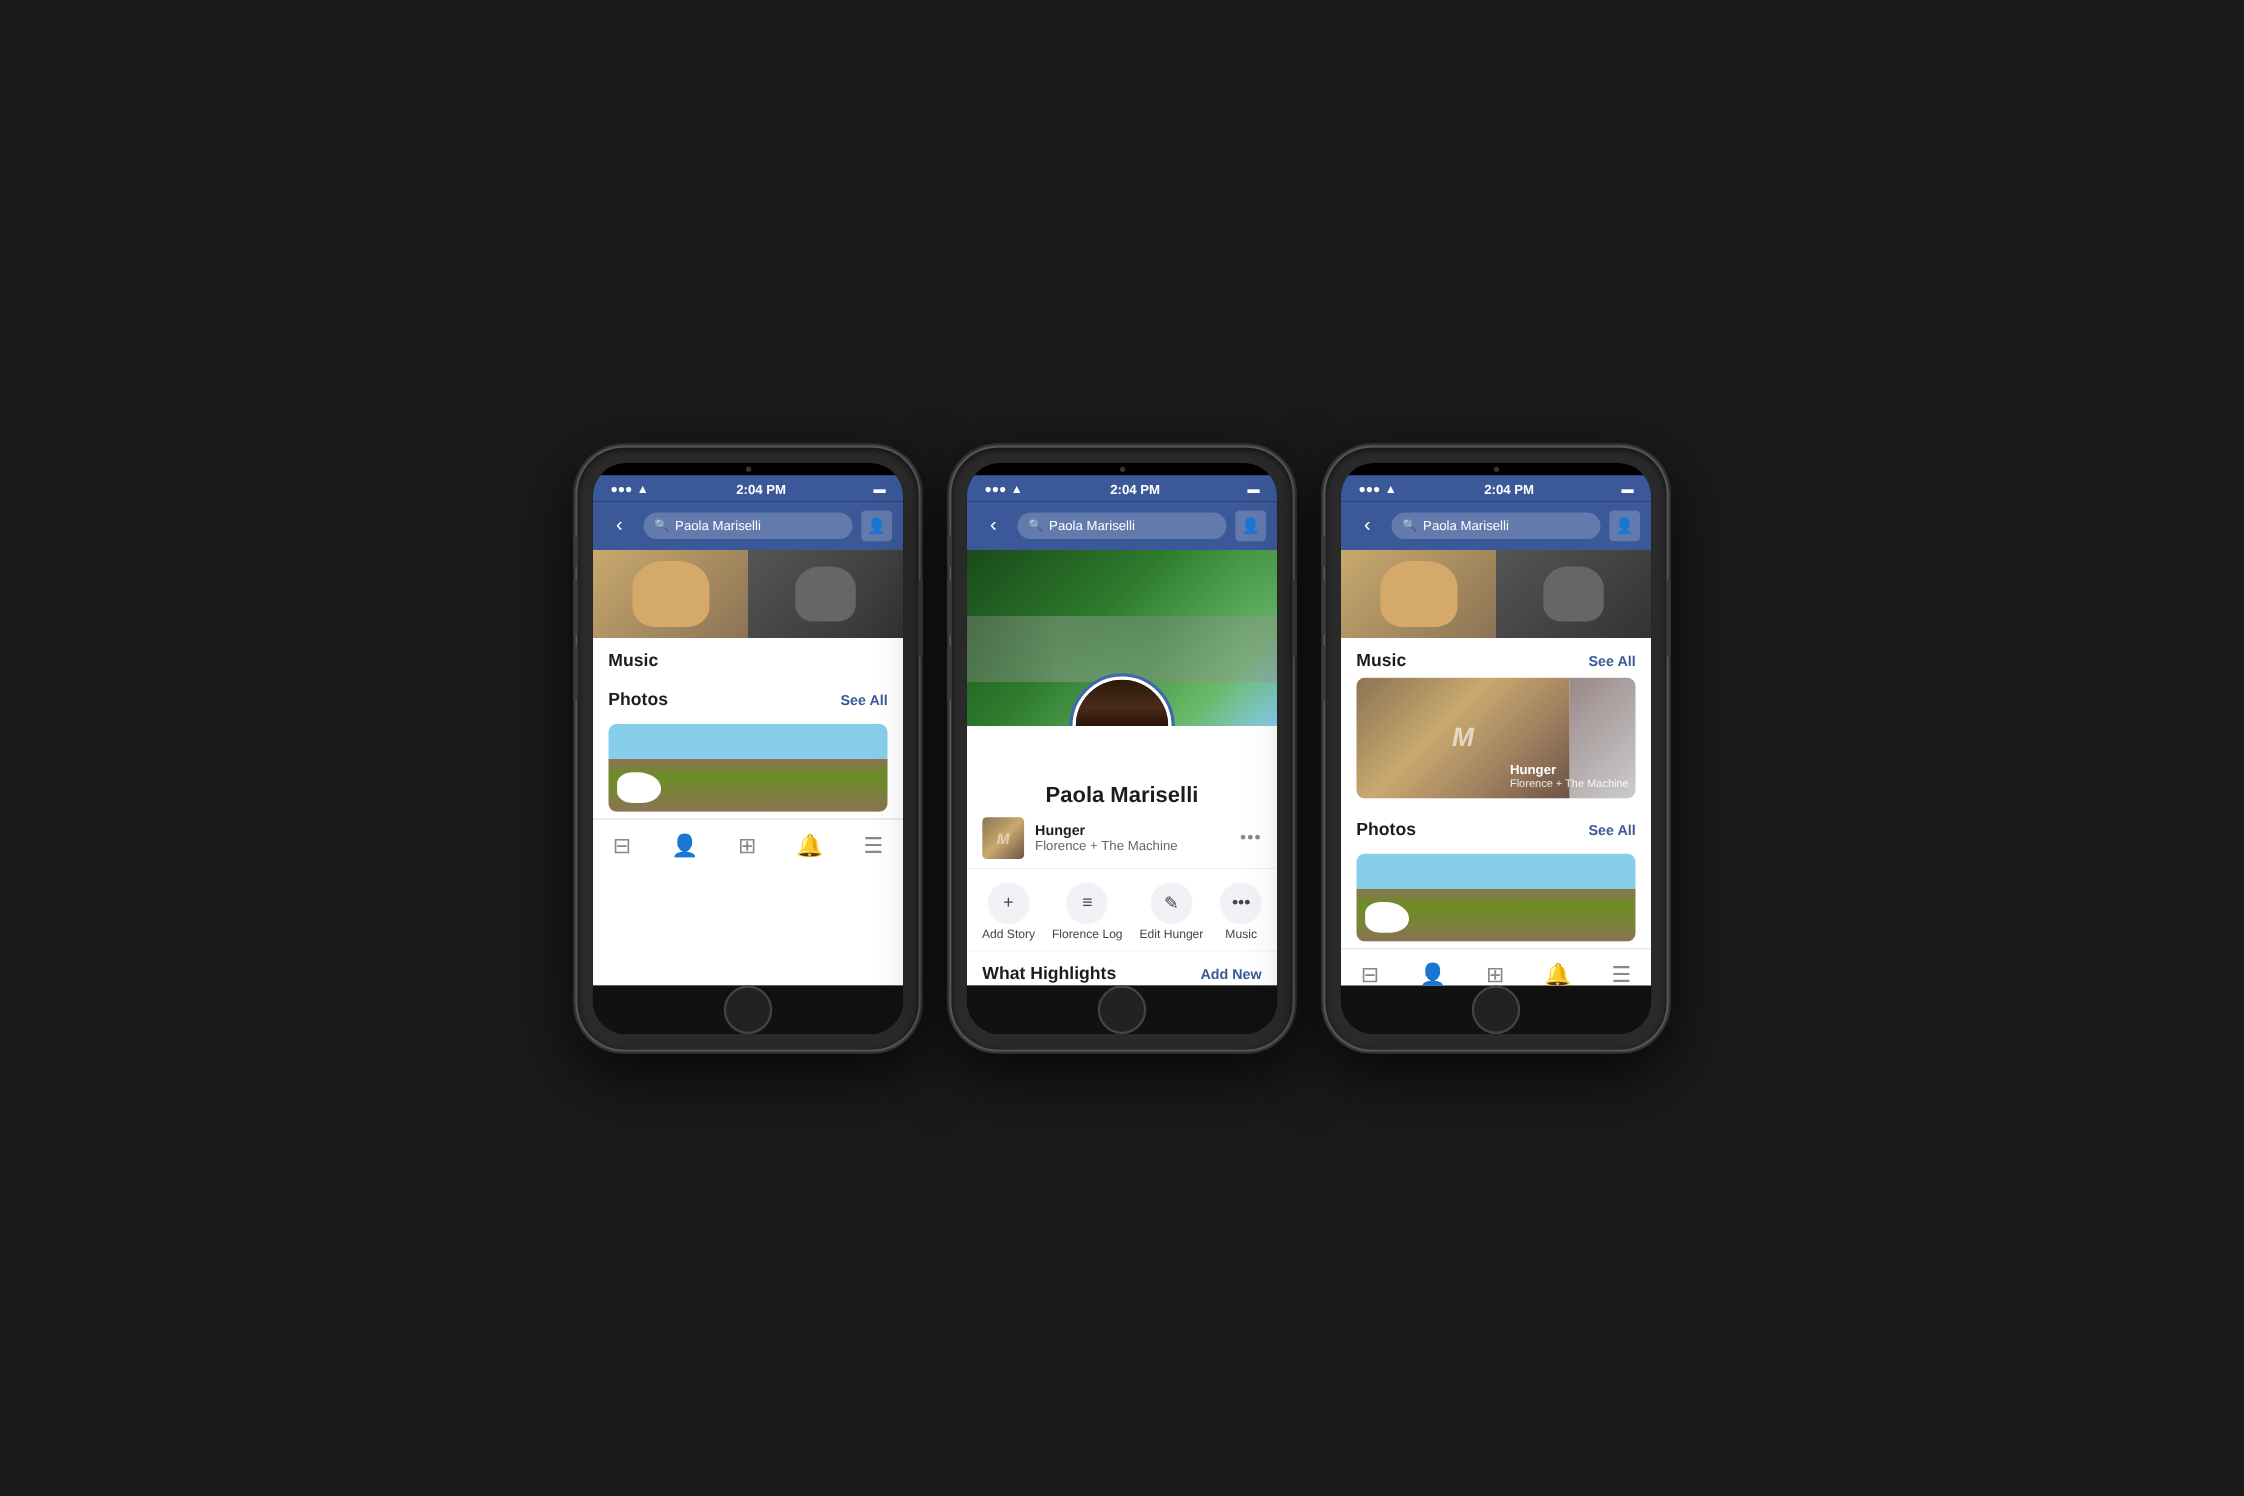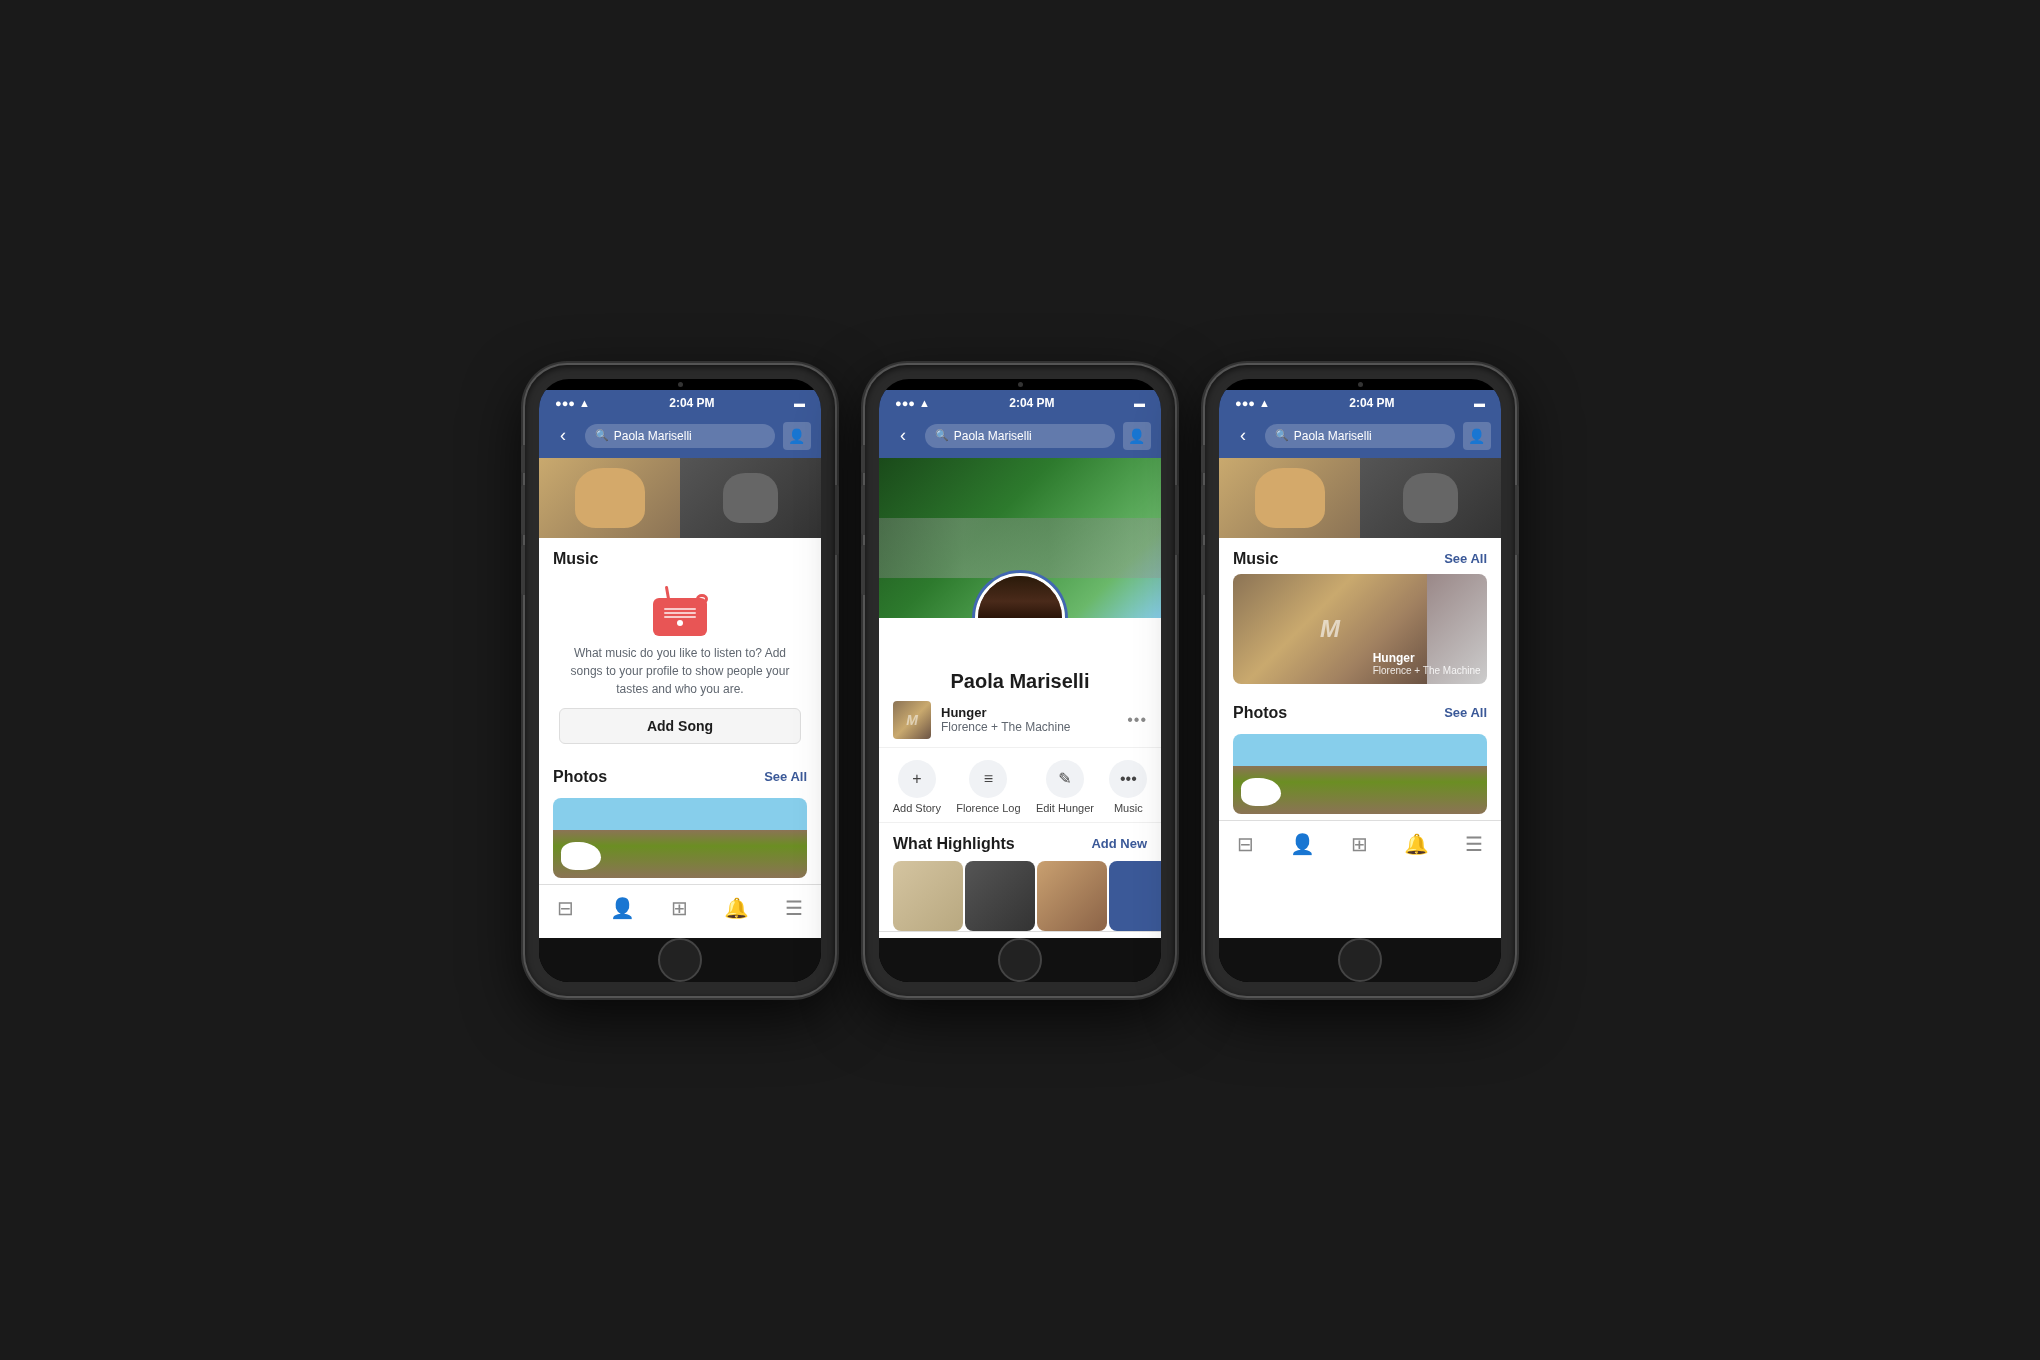--- a/index.html
+++ b/index.html
@@ -91,21 +91,21 @@
       justify-content: center;
       color: white;
       font-size: 14px;
       flex-shrink: 0;
     }
 
     
     .screen {
       background: white;
       overflow: hidden;
-      height: 480px;
+      height: 396px;
       overflow-y: hidden;
     }
 
     
     .bottom-bar {
       background: #111;
       height: 44px;
       display: flex;
       align-items: center;
       justify-content: center;
@@ -591,34 +591,20 @@
         </div>
         <div class="photo2">
           <div class="dog2-shape"></div>
         </div>
       </div>
 
       <div class="section-header">
         <span class="section-title">Music</span>
       </div>
 
-      <div class="music-empty">
-        <div class="radio-icon">
-          <div class="radio-antenna"></div>
-          <div class="radio-handle"></div>
-          <div class="radio-body">
-            <div class="radio-line"></div>
-            <div class="radio-line"></div>
-            <div class="radio-line"></div>
-            <div class="radio-dot"></div>
-          </div>
-        </div>
-        <p class="music-text">What music do you like to listen to? Add songs to your profile to show people your tastes and who you are.</p>
-        <button class="add-song-btn">Add Song</button>
-      </div>
 
       <div class="section-header">
         <span class="section-title">Photos</span>
         <span class="see-all">See All</span>
       </div>
 
       <div class="photo-preview">
         <div class="goat-photo">
           <div class="goat-shape"></div>
         </div>

